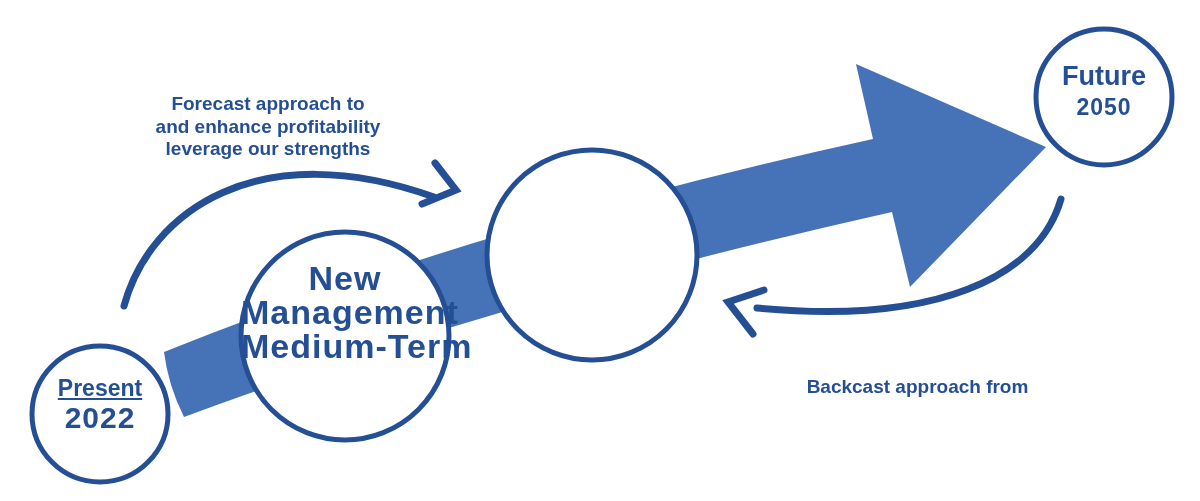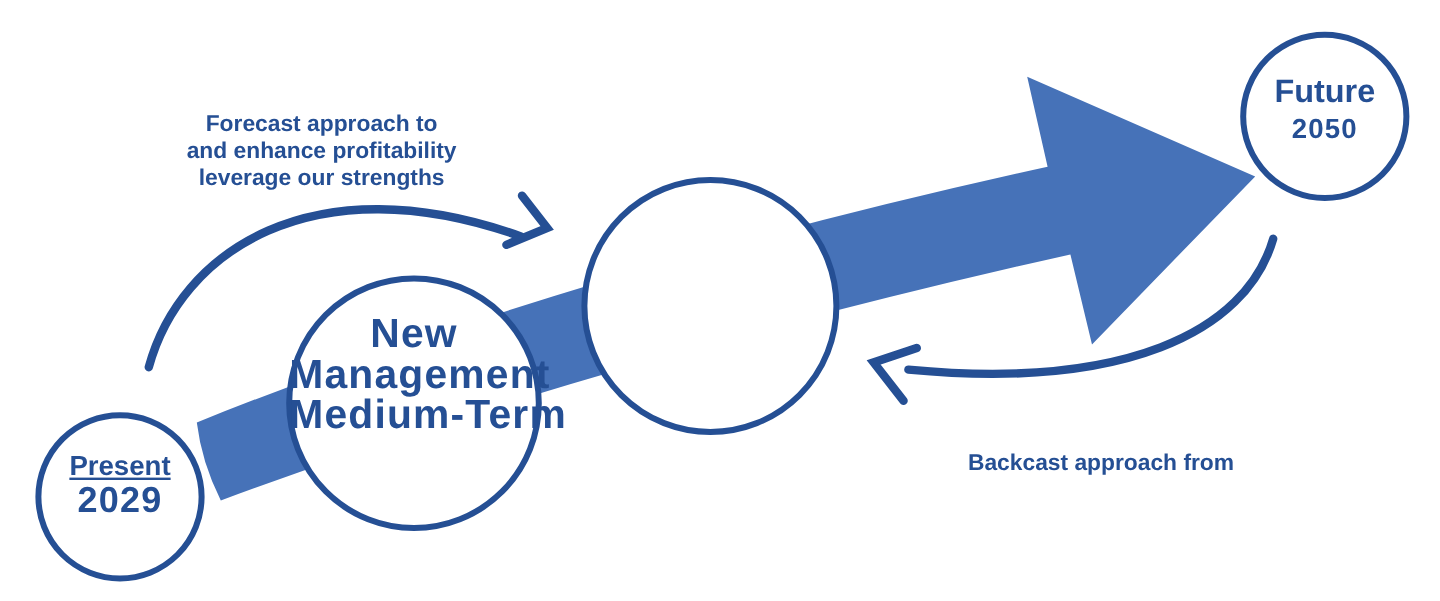--- a/index.html
+++ b/index.html
@@ -83,21 +83,21 @@
     <div>and enhance profitability</div>
     <div>leverage our strengths</div>
   </div>
 
   <div class="txt annotation backcast">
     <div>Backcast approach from</div>
   </div>
 
   <div class="txt present-label">
     <div class="small">Present</div>
-    <div class="big">2029</div>
+    <div class="big">2022</div>
   </div>
 
   <div class="txt medium-label">
     <div>New</div>
     <div>Management</div>
     <div>Medium-Term</div>
   </div>
 
 
   <div class="txt future-label">

